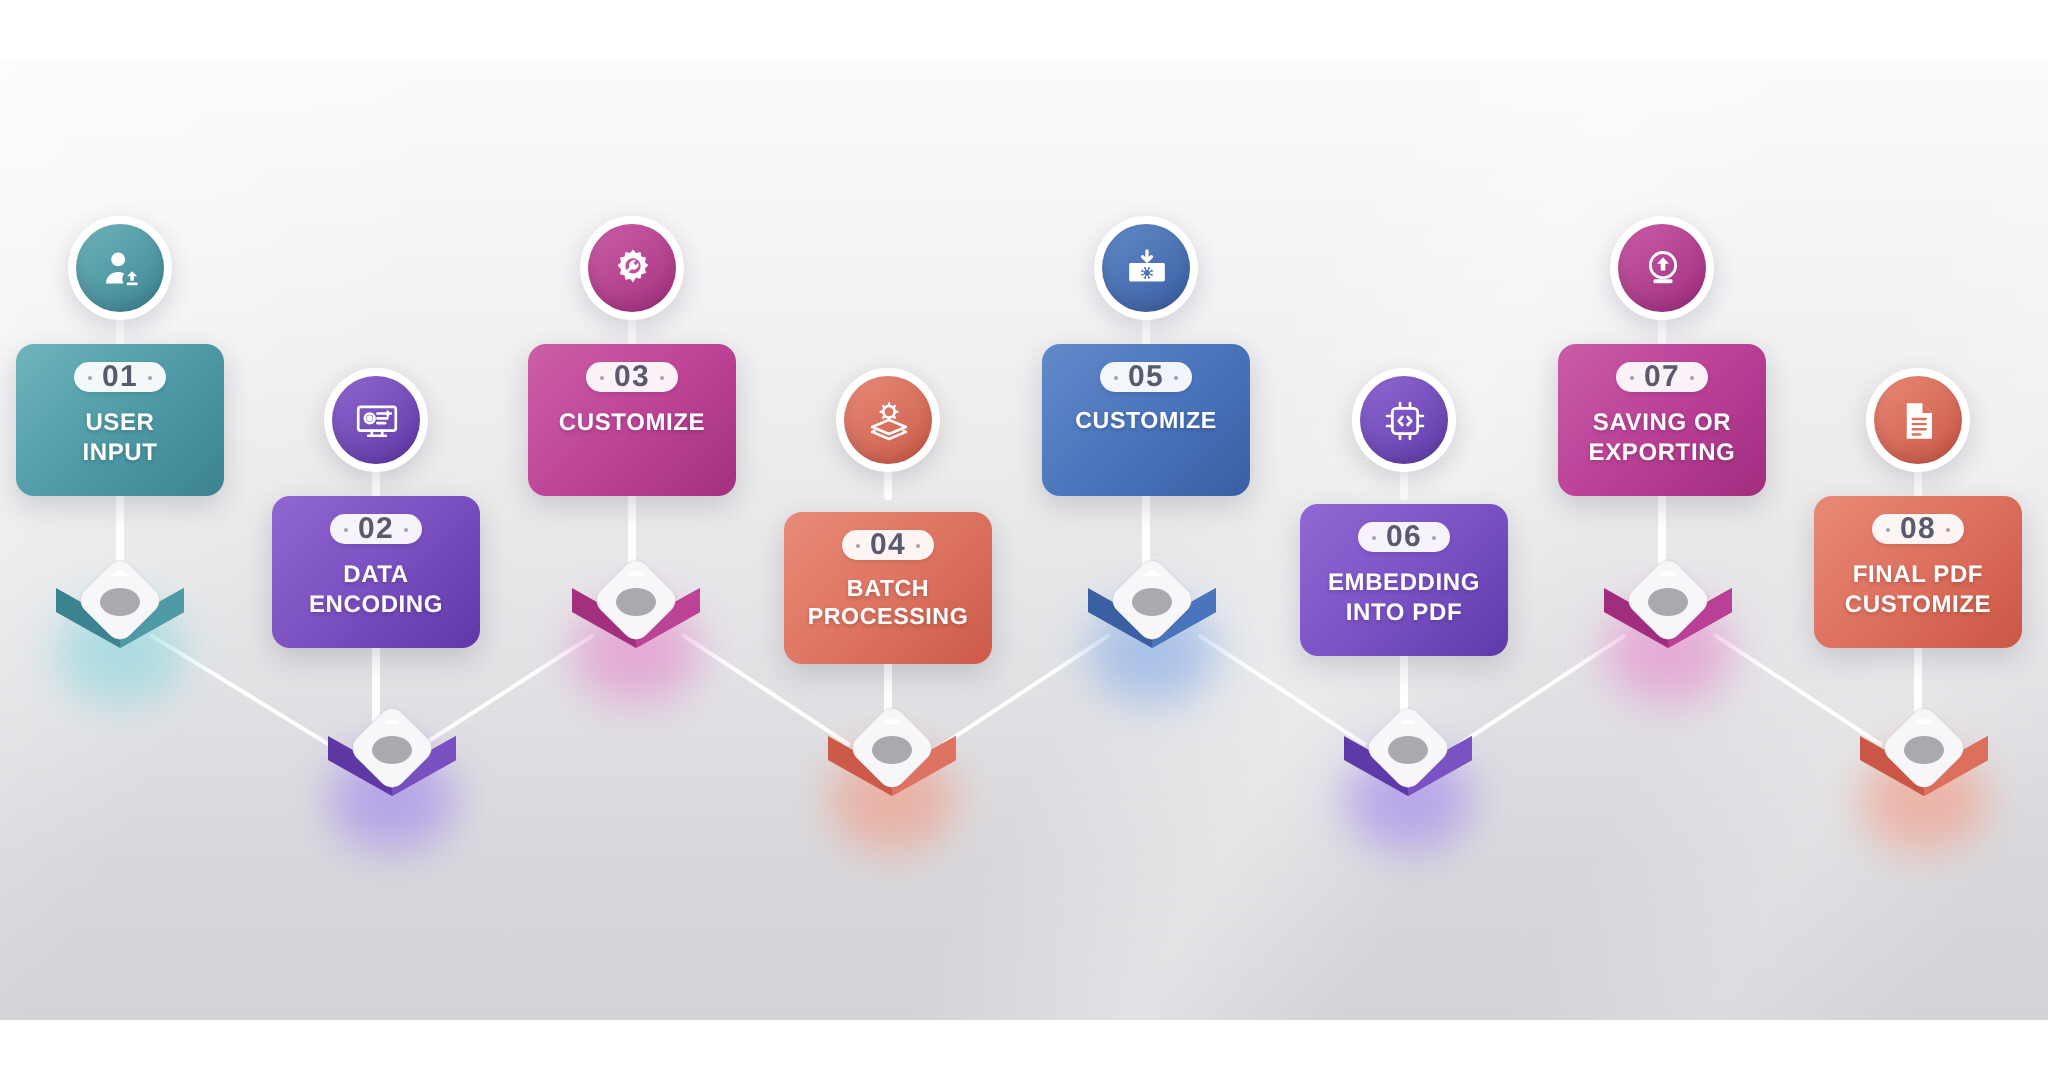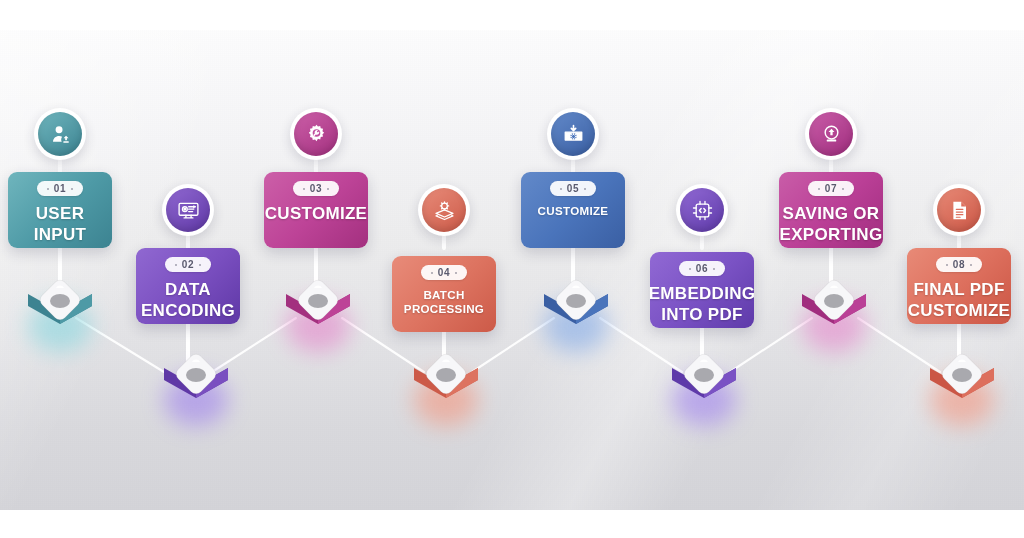--- a/index.html
+++ b/index.html
@@ -53,29 +53,29 @@
   .card .badge {
     height:15px; min-width:46px;
     padding:0 7px;
     border-radius:9px;
     background:rgba(255,255,255,.93);
     display:flex; align-items:center; justify-content:center; gap:5px;
     box-shadow:0 1px 2px rgba(0,0,0,.10);
   }
   .card .badge .dot { width:2px; height:2px; border-radius:50%; background:rgba(90,90,110,.55); flex:0 0 auto; }
   .card .badge .num {
-    font-size:10px; font-weight:700; letter-spacing:.6px;
+    font-size:15px; font-weight:700; letter-spacing:.6px;
     color:#5a5a6e;
     font-family:"Liberation Sans", sans-serif;
   }
   .card .title {
     margin-top:8px;
     text-align:center;
     color:#ffffff;
-    font-size:17px;
+    font-size:12px;
     font-weight:700;
     letter-spacing:.3px;
     line-height:1.22;
     text-shadow:0 1px 2px rgba(0,0,0,.20);
     padding:0 4px;
   }
   .card .title.small { font-size:11.6px; }
 
   
   .iconbadge {

